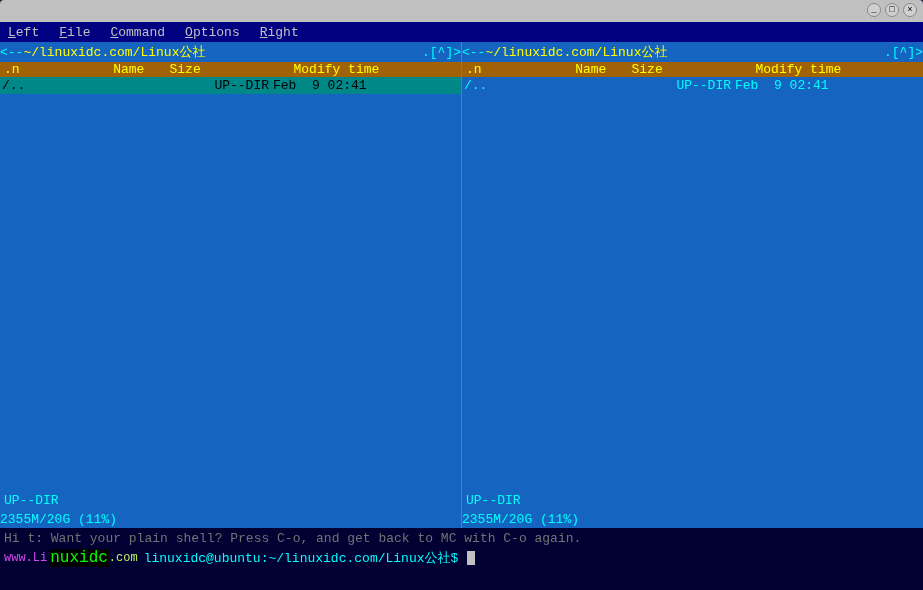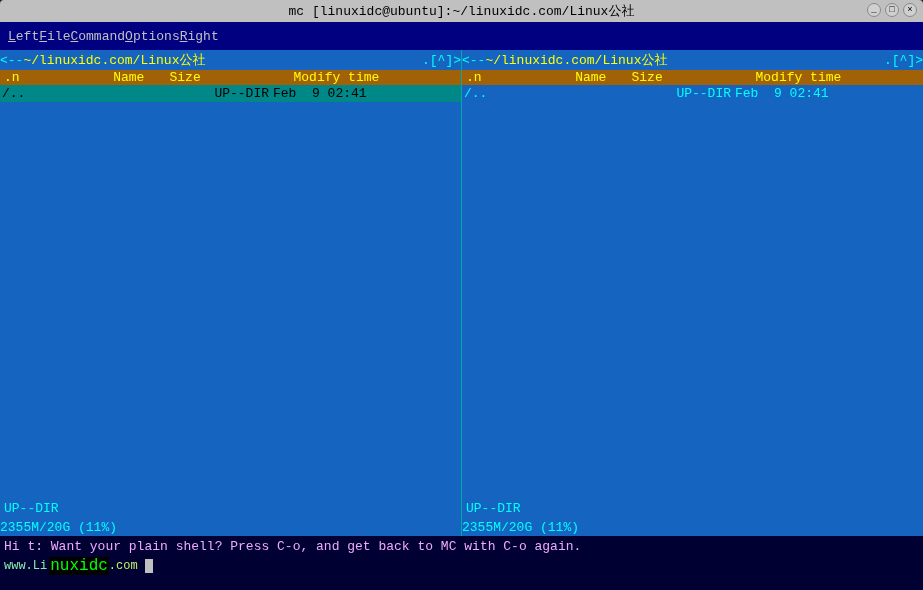--- a/index.html
+++ b/index.html
@@ -44,24 +44,25 @@
       display: flex;
       align-items: center;
       justify-content: center;
       font-size: 9px;
       cursor: pointer;
     }
 
     
     #menu-bar {
       background: #000080;
-      height: 28px;
+      height: 20px;
       display: flex;
       align-items: center;
       padding: 0 8px;
+      gap: 20px;
     }
     .menu-item {
       color: #c0c0c0;
       font-size: 13px;
       font-family: 'Courier New', Courier, monospace;
       cursor: pointer;
     }
     .menu-item span.underline {
       text-decoration: underline;
     }
@@ -209,21 +210,20 @@
 
     .dotdot-row.highlight {
       background: #008888;
       color: #000;
     }
   </style>
 </head>
 <body>
 
 <div id="title-bar">
-  <span id="title-bar-title">mc [linuxidc@ubuntu]:~/linuxidc.com/Linux公社</span>
   <div id="window-controls">
     <div class="win-btn">_</div>
     <div class="win-btn">□</div>
     <div class="win-btn">×</div>
   </div>
 </div>
 
 <div id="menu-bar">
   <span class="menu-item"><span class="underline">L</span>eft</span>
   <span class="menu-item"><span class="underline">F</span>ile</span>
@@ -297,23 +297,24 @@
 
       <div class="panel-bottom-bar">
         <span style="color:#00ffff;">2355M/20G (11%)</span>
       </div>
     </div>
   </div>
 </div>
 
 <div id="terminal-area">
   <div id="terminal-hint">
-    <span style="color:#f0abfc; font-size:13px;">Hi t: Want your plain shell? Press C-o, and get back to MC with C-o again.</span>
+    <span style="color:#737373; font-size:13px;">Hi t: Want your plain shell? Press C-o, and get back to MC with C-o again.</span>
   </div>
   <div id="terminal-prompt-line">
     <span class="terminal-logo">
-      <span class="logo-site" style="color:#86efac;">www.Li</span>
+      <span class="logo-site" style="color:#d946ef;">www.Li</span>
         <span class="logo-site2" style="color:#00ff00; background:#000000; padding:0 1px;">nuxidc</span>
         <span class="logo-site" style="color:#bef264;">.com</span>
     </span>
+    <span id="terminal-prompt" style="color:#00ffff; font-size:13px;">linuxidc@ubuntu:~/linuxidc.com/Linux公社$&nbsp;</span>
     <span class="cursor"></span>
   </div>
 </div>
 
 </body></html>

